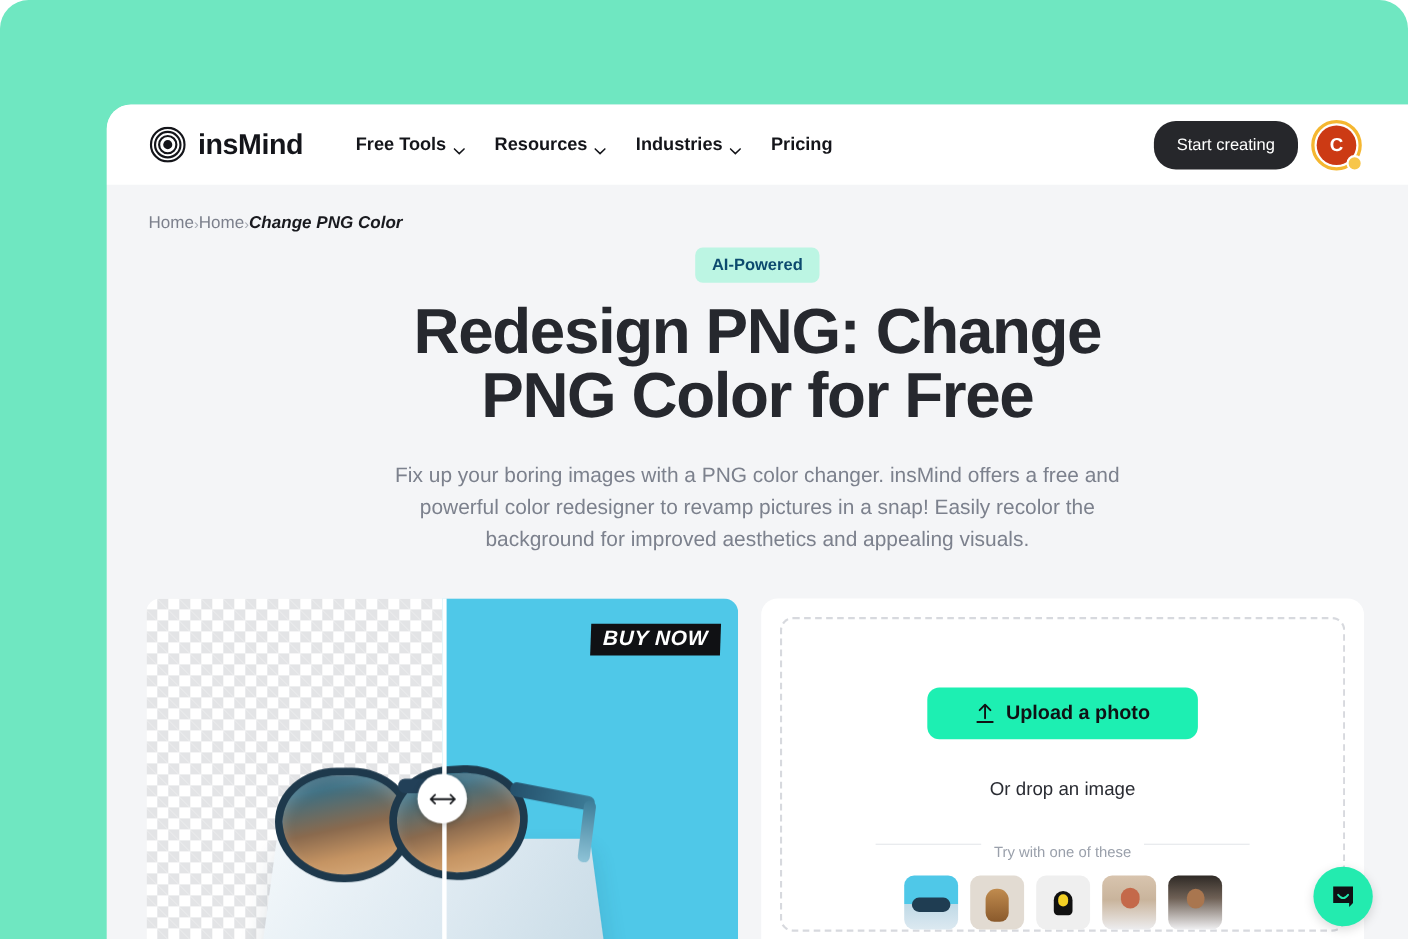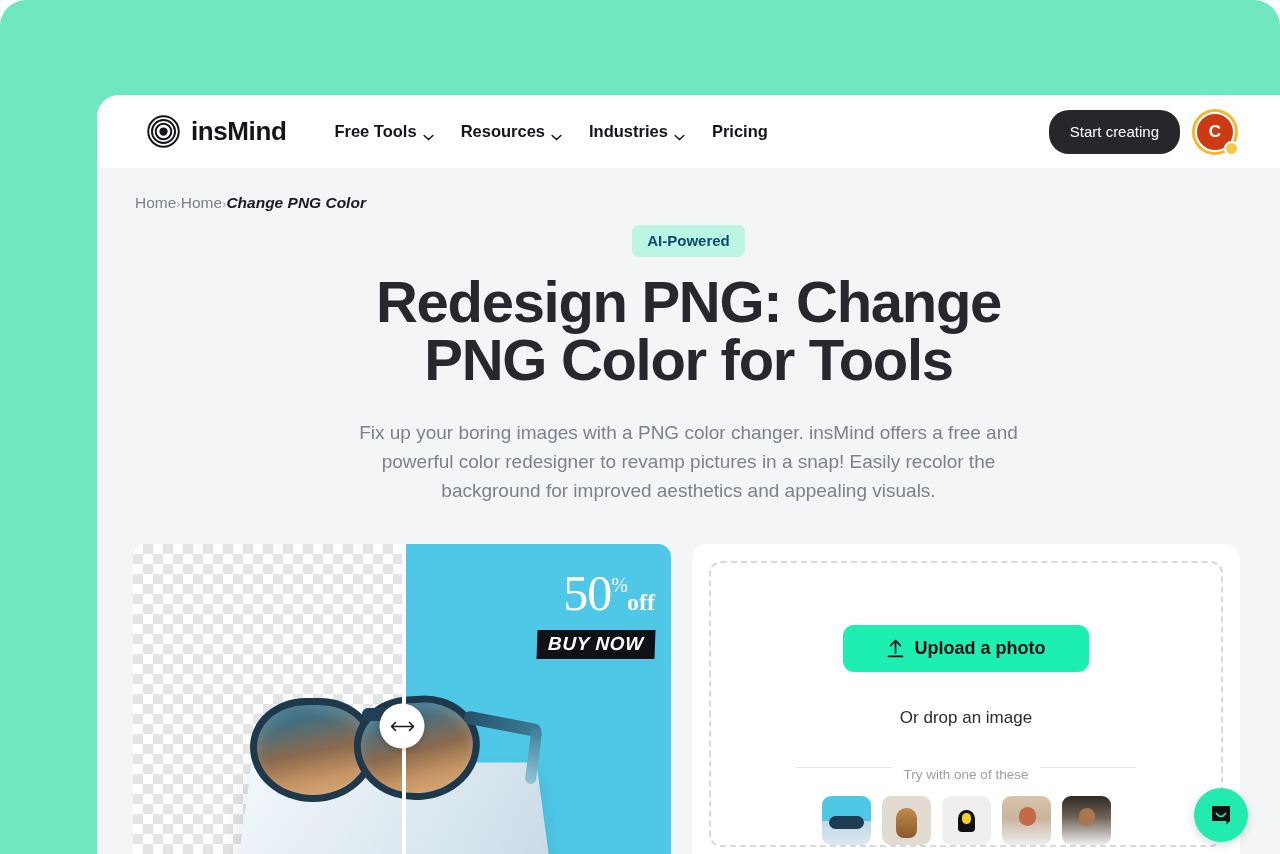--- a/index.html
+++ b/index.html
@@ -34,21 +34,21 @@
     overflow: hidden;
   }
 
   
   .site-header {
     position: relative;
     height: 73px;
     background: #ffffff;
     display: flex;
     align-items: center;
-    padding: 0 0 0 50px;
+    padding: 0 0 0 39px;
     border-radius: 22px 0 0 0;
   }
 
   .brand {
     display: flex;
     align-items: center;
     gap: 11px;
     margin-right: 48px;
   }
   .brand-logo {
@@ -521,34 +521,31 @@
     <span class="crumb-sep">›</span>
     <span class="crumb">Home</span>
     <span class="crumb-sep">›</span>
     <span class="crumb-current">Change PNG Color</span>
   </div>
 
   <section class="hero">
     <div class="badge-ai">AI-Powered</div>
     <h1 class="hero-title">
       <span>Redesign PNG: Change</span><br>
-      <span>PNG Color for Tools</span>
+      <span>PNG Color for Free</span>
     </h1>
     <p class="hero-sub">Fix up your boring images with a PNG color changer. insMind offers a free and powerful color redesigner to revamp pictures in a snap! Easily recolor the background for improved aesthetics and appealing visuals.</p>
   </section>
 
   <div class="content-row">
 
     <div class="compare">
       <div class="compare-left"></div>
       <div class="compare-right">
         <div class="promo">
-          <div class="promo-num">
-            <span>50</span><span class="pct">%</span><span class="off">off</span>
-          </div>
           <div class="promo-buy">BUY NOW</div>
         </div>
       </div>
 
       <div class="product">
         <div class="pedestal"></div>
         <div class="glasses">
           <div class="lens lens-l"></div>
           <div class="lens lens-r"></div>
           <div class="bridge"></div>

